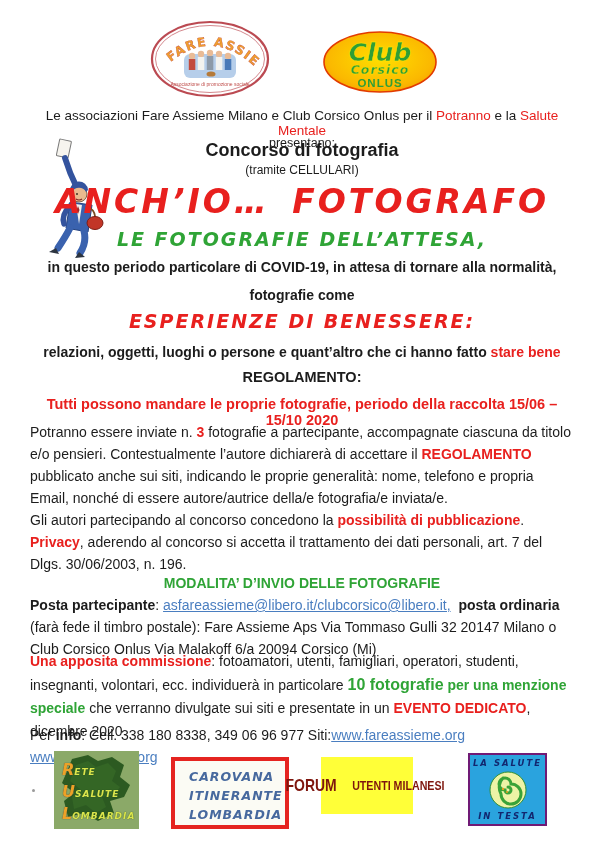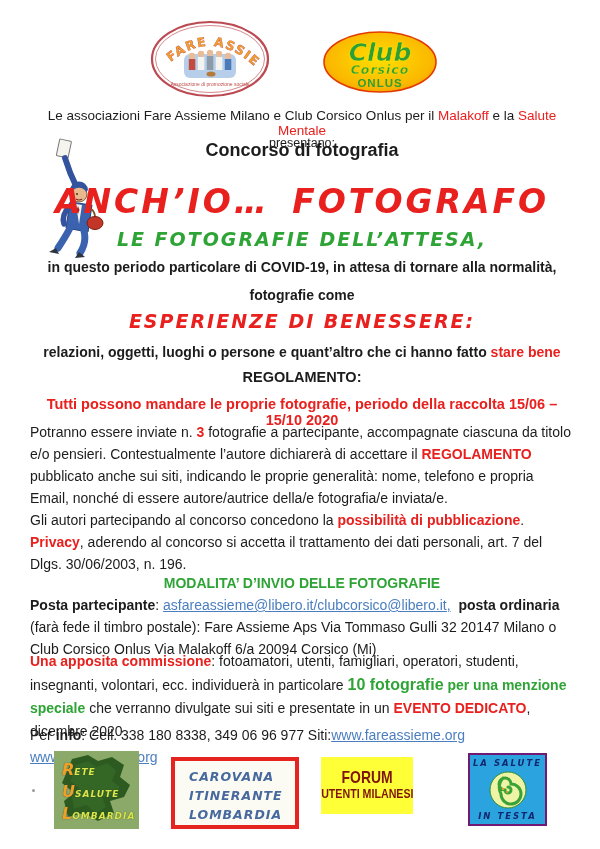--- a/index.html
+++ b/index.html
@@ -46,28 +46,28 @@
   
   .logo-fare{position:absolute;left:150px;top:20px;}
   .logo-club{position:absolute;left:322px;top:30px;}
   
   .photographer{position:absolute;left:32px;top:138px;}
 
   
   .footer-logo{position:absolute;margin-left:7px;}
   .logo-rete{left:47px;top:751px;width:85px;height:78px;}
   .logo-carovana{
-    left:164px;top:757px;width:128px;height:72px;background:#fbfbf4;
+    left:164px;top:757px;width:118px;height:72px;background:#fbfbf4;
     border:4px solid #e52420;padding:6px 0 0 14px;
     font-family:"DejaVu Sans",sans-serif;font-style:italic;
     font-size:12.5px;font-weight:bold;color:#47699e;line-height:19px;letter-spacing:1px;
   }
   .logo-forum{
     left:314px;top:757px;width:92px;height:57px;background:#ffff38;
-    display:flex;flex-direction:column;align-items:center;justify-content:center;
+    display:flex;flex-direction:row;align-items:center;justify-content:center;
     color:#7e150d;font-weight:bold;line-height:16px;text-align:center;
   }
   .logo-forum .l1{font-size:17px;transform:scaleX(.82);}
   .logo-forum .l2{font-size:13px;transform:scaleX(.82);white-space:nowrap;}
   .logo-salute{
     left:461px;top:753px;width:79px;height:73px;background:#2aa3de;border:2px solid #701a75;
     display:flex;flex-direction:column;align-items:center;justify-content:space-between;
     padding:3px 0;color:#12276f;font-family:"DejaVu Sans",sans-serif;
     font-style:italic;font-weight:bold;font-size:8.5px;letter-spacing:2px;
   }
@@ -148,23 +148,24 @@
 
       <path d="M38,68 C32,74 30,80 32,86" stroke="#33539e" stroke-width="5.5" fill="none" stroke-linecap="round"></path>
 
       <path d="M38,90 C34,98 30,104 26,110" stroke="#3a62ae" stroke-width="7" fill="none" stroke-linecap="round"></path>
       <path d="M52,93 C54,101 52,109 48,115" stroke="#3a62ae" stroke-width="7" fill="none" stroke-linecap="round"></path>
       <path d="M24,110 l-7,4 l10,2 z" fill="#2c3440"></path>
       <path d="M47,114 l-4,6 l10,-1 z" fill="#2c3440"></path>
     </svg>
   </div>
 
-  <div class="abs center line-intro"><span>Le associazioni Fare Assieme Milano e Club Corsico Onlus per il </span><span class="red">Malakoff</span><span> e la </span><span class="red">Salute Mentale</span></div>
+  <div class="abs center line-intro"><span>Le associazioni Fare Assieme Milano e Club Corsico Onlus per il </span><span class="red">Potranno</span><span> e la </span><span class="red">Salute Mentale</span></div>
   <div class="abs center line-presentano">presentano:</div>
   <div class="abs center line-concorso">Concorso di fotografia</div>
+  <div class="abs center line-tramite">(tramite CELLULARI)</div>
   <div class="abs center line-anchio comic">ANCH’IO… FOTOGRAFO</div>
   <div class="abs center line-attesa comic">LE FOTOGRAFIE DELL’ATTESA,</div>
 
   <div class="abs center line-covid">in questo periodo particolare di COVID-19, in attesa di tornare alla normalità,</div>
   <div class="abs center line-fotocome">fotografie come</div>
   <div class="abs center line-esperienze comic">ESPERIENZE DI BENESSERE:</div>
   <div class="abs center line-relazioni"><span class="bold">relazioni, oggetti, luoghi o persone e quant’altro che ci hanno fatto </span><span class="red bold">stare bene</span></div>
   <div class="abs center line-regolamento">REGOLAMENTO:</div>
   <div class="abs center line-tutti">Tutti possono mandare le proprie fotografie, periodo della raccolta 15/06 – 15/10 2020</div>
 

